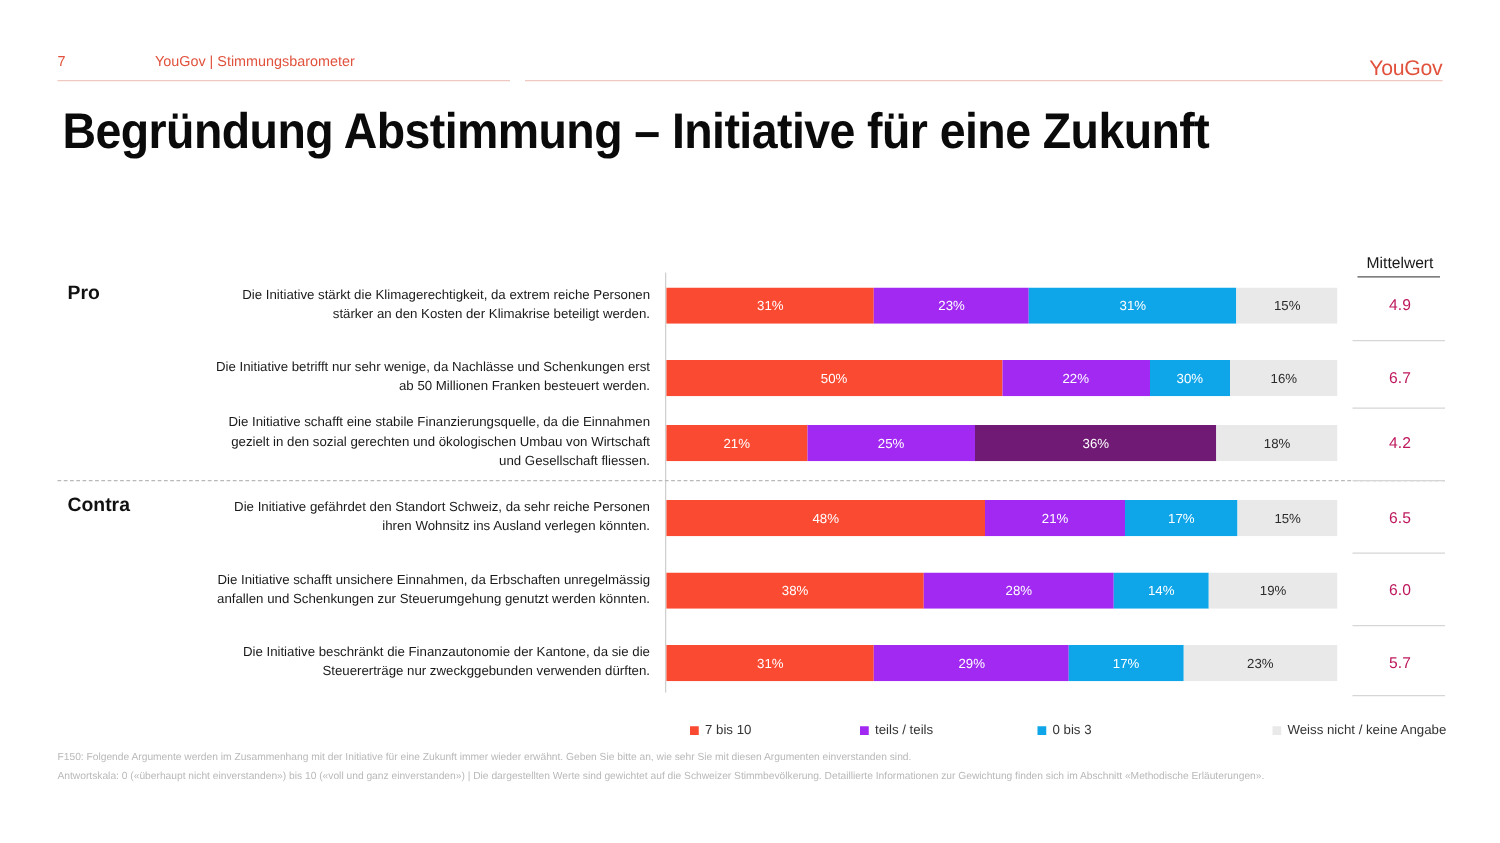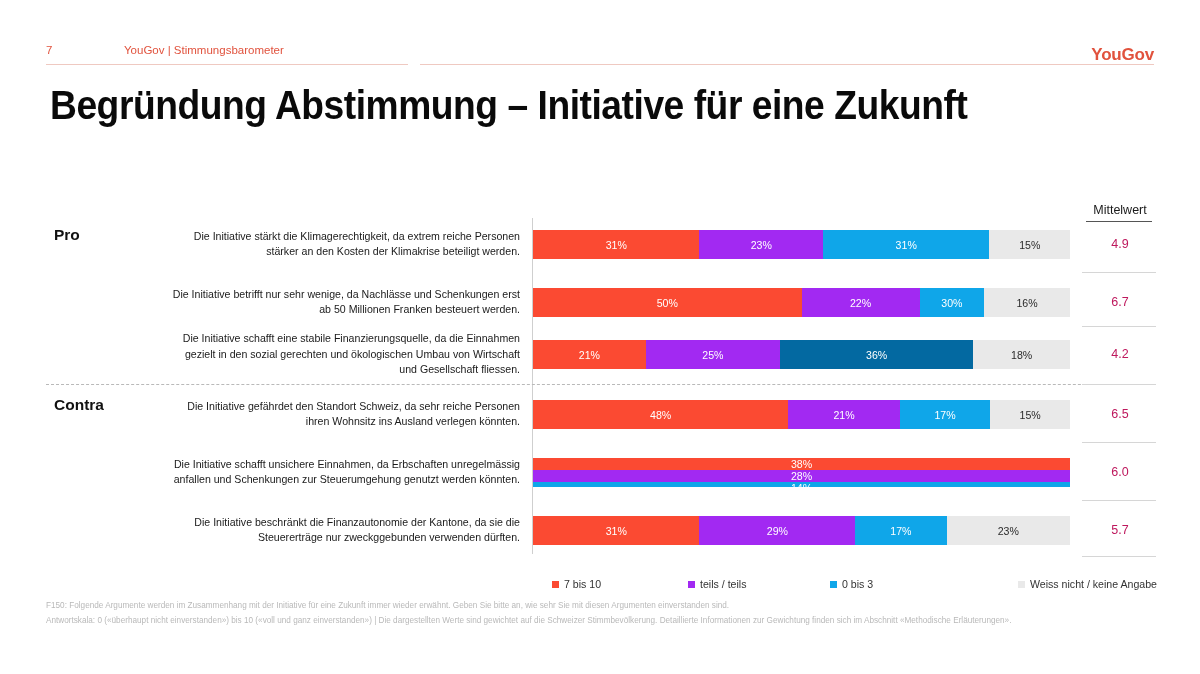--- a/index.html
+++ b/index.html
@@ -24,21 +24,21 @@
   .hdr-rule-l {
     position: absolute; left: 46px; top: 20px; width: 362px; height: 1px;
     background: #EFC9C1;
   }
   .hdr-rule-r {
     position: absolute; left: 420px; top: 20px; width: 734px; height: 1px;
     background: #EFC9C1;
   }
   .hdr-logo {
     position: absolute; right: 46px; top: 45px;
-    font-size: 17px; font-weight: bold; color: #E1523D;
+    font-size: 17px; font-weight: normal; color: #E1523D;
     letter-spacing: -0.2px;
   }
 
   
   .title {
     position: absolute; left: 50px; top: 82px; width: 1010px;
     font-size: 40px; font-weight: bold; line-height: 1.18;
     color: #0a0a0a; letter-spacing: -0.5px;
     font-family: "Liberation Sans", sans-serif;
     transform: scaleX(0.93); transform-origin: left top;
@@ -168,21 +168,21 @@
         <div class="row-label-wrap" style="top: 331.4px;">
           <div class="row-label" style="position: relative;">
             <div>Die Initiative schafft eine stabile Finanzierungsquelle, da die Einnahmen</div>
             <div>gezielt in den sozial gerechten und ökologischen Umbau von Wirtschaft</div>
             <div>und Gesellschaft fliessen.</div>
           </div>
         </div>
         <div class="bar" style="left: 533px; top: 340px; width: 537px;">
           <div class="seg" style="background: rgb(251, 74, 50); flex: 21 0 0px;">21%</div>
           <div class="seg" style="background: rgb(162, 41, 242); flex: 25 0 0px;">25%</div>
-          <div class="seg" style="background: #0369a1; flex: 36 0 0px;">36%</div>
+          <div class="seg" style="background: #701a75; flex: 36 0 0px;">36%</div>
           <div class="seg s-gray" style="background: rgb(233, 233, 233); flex: 18 0 0px;">18%</div>
         </div>
         <div class="mw-val" style="top: 347px;">4.2</div>
         <div class="mw-sep" style="top: 384px;"></div>
         <div class="row-label-wrap" style="top: 399.1px;">
           <div class="row-label" style="position: relative;">
             <div>Die Initiative gefährdet den Standort Schweiz, da sehr reiche Personen</div>
             <div>ihren Wohnsitz ins Ausland verlegen könnten.</div>
           </div>
         </div>
@@ -193,21 +193,21 @@
           <div class="seg s-gray" style="background: rgb(233, 233, 233); flex: 15 0 0px;">15%</div>
         </div>
         <div class="mw-val" style="top: 407px;">6.5</div>
         <div class="mw-sep" style="top: 442px;"></div>
         <div class="row-label-wrap" style="top: 457.1px;">
           <div class="row-label" style="position: relative;">
             <div>Die Initiative schafft unsichere Einnahmen, da Erbschaften unregelmässig</div>
             <div>anfallen und Schenkungen zur Steuerumgehung genutzt werden könnten.</div>
           </div>
         </div>
-        <div class="bar" style="left: 533px; top: 458px; width: 537px; flex-direction: column;">
+        <div class="bar" style="left: 533px; top: 458px; width: 537px;">
           <div class="seg" style="background: rgb(251, 74, 50); flex: 38 0 0px;">38%</div>
           <div class="seg" style="background: rgb(162, 41, 242); flex: 28 0 0px;">28%</div>
           <div class="seg" style="background: rgb(15, 166, 233); flex: 14 0 0px;">14%</div>
           <div class="seg s-gray" style="background: rgb(233, 233, 233); flex: 19 0 0px;">19%</div>
         </div>
         <div class="mw-val" style="top: 465px;">6.0</div>
         <div class="mw-sep" style="top: 500px;"></div>
         <div class="row-label-wrap" style="top: 515.1px;">
           <div class="row-label" style="position: relative;">
             <div>Die Initiative beschränkt die Finanzautonomie der Kantone, da sie die</div>

